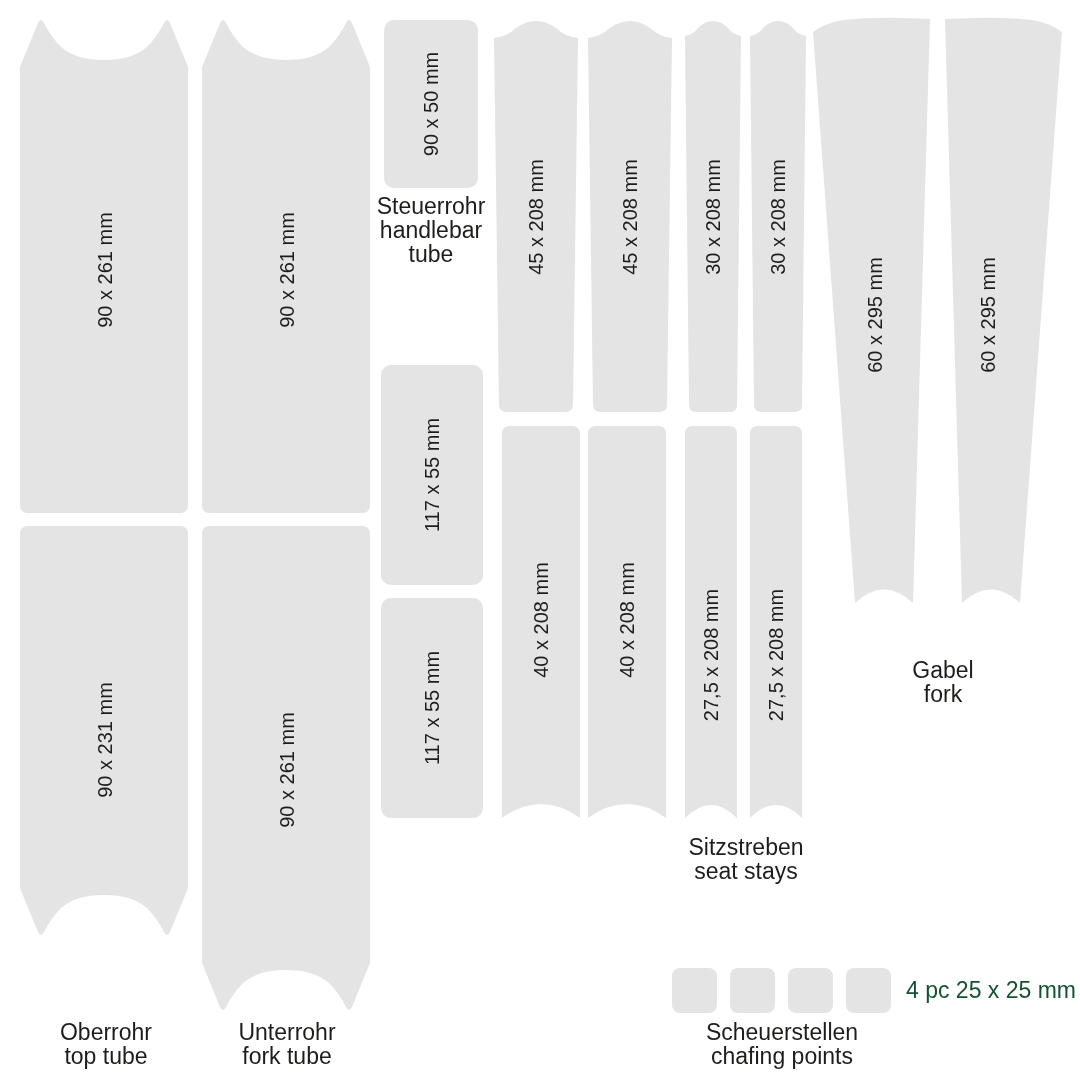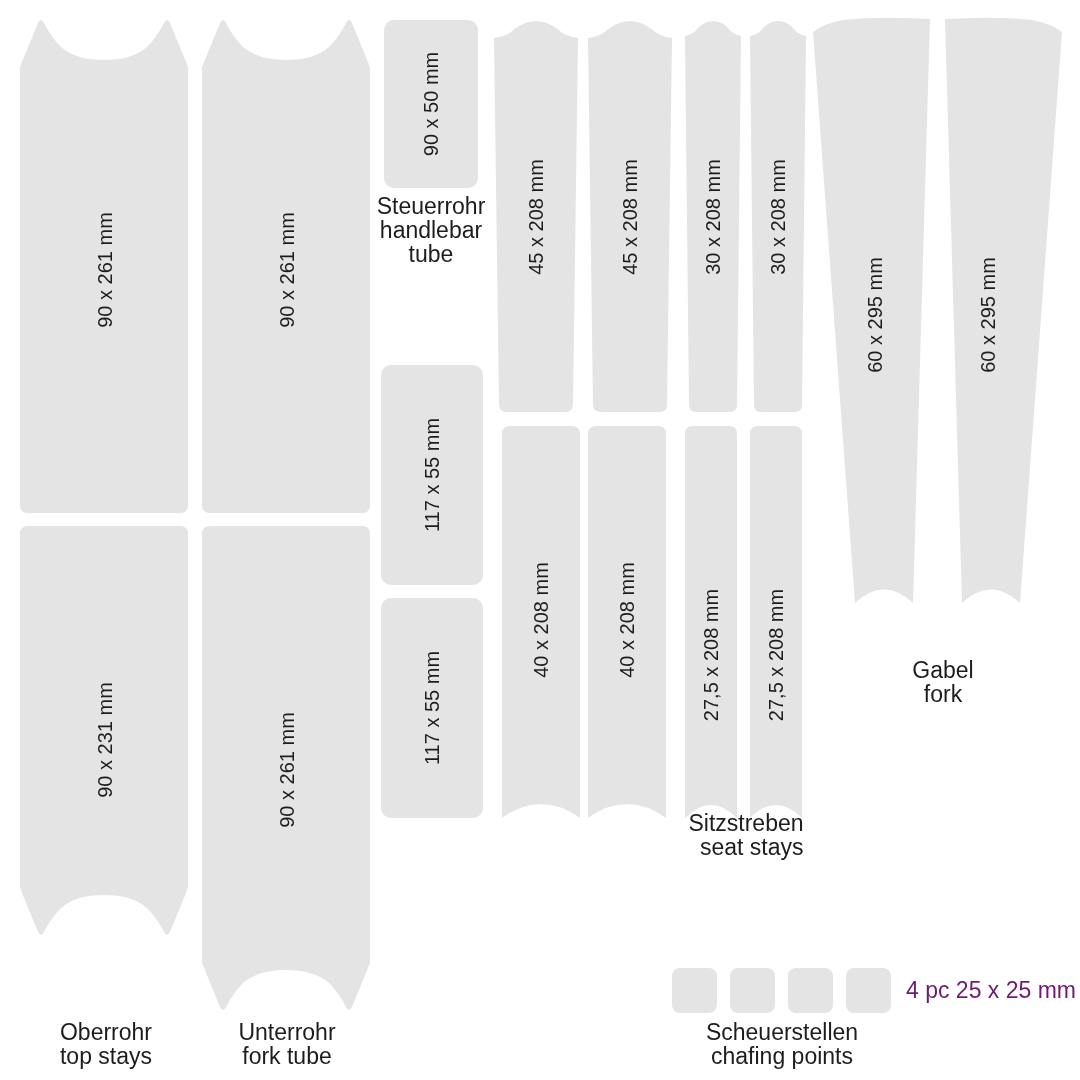--- a/index.html
+++ b/index.html
@@ -30,21 +30,21 @@
     line-height:24px;
     color:#1d1d1b;
     white-space:nowrap;
   }
   .glabel span{display:block;}
   .glabel.wrap{white-space:normal;width:132px;}
   .note{
     position:absolute;
     font-size:23px;
     line-height:24px;
-    color:#701a75;
+    color:#14532d;
     white-space:nowrap;
   }
 </style>
 </head>
 <body>
 
 <div class="stage">
 
   <svg class="pieces" width="1080" height="1080" viewBox="0 0 1080 1080" aria-hidden="true">
 
@@ -95,31 +95,31 @@
   <div class="dim" style="left:627px;top:620px;">40 x 208 mm</div>
   <div class="dim" style="left:713px;top:217px;">30 x 208 mm</div>
   <div class="dim" style="left:778px;top:217px;">30 x 208 mm</div>
   <div class="dim" style="left:711px;top:655px;">27,5 x 208 mm</div>
   <div class="dim" style="left:776px;top:655px;">27,5 x 208 mm</div>
   <div class="dim" style="left:875px;top:315px;">60 x 295 mm</div>
   <div class="dim" style="left:988px;top:315px;">60 x 295 mm</div>
 
   <div class="glabel" style="left:106px;top:1020px;">
     <span>Oberrohr</span>
-    <span>top stays</span>
+    <span>top tube</span>
   </div>
   <div class="glabel" style="left:287px;top:1020px;">
     <span>Unterrohr</span>
     <span>fork tube</span>
   </div>
   <div class="glabel wrap" style="left:431px;top:194px;">
     <span>Steuerrohr</span>
     <span>handlebar tube</span>
   </div>
-  <div class="glabel" style="left:746px;top:811px;text-align:right;">
+  <div class="glabel" style="left:746px;top:835px;">
     <span>Sitzstreben</span>
     <span>seat stays</span>
   </div>
   <div class="glabel" style="left:943px;top:610px;margin-top:48px;">
     <span>Gabel</span>
     <span>fork</span>
   </div>
   <div class="glabel" style="left:782px;top:1020px;">
     <span>Scheuerstellen</span>
     <span>chafing points</span>

